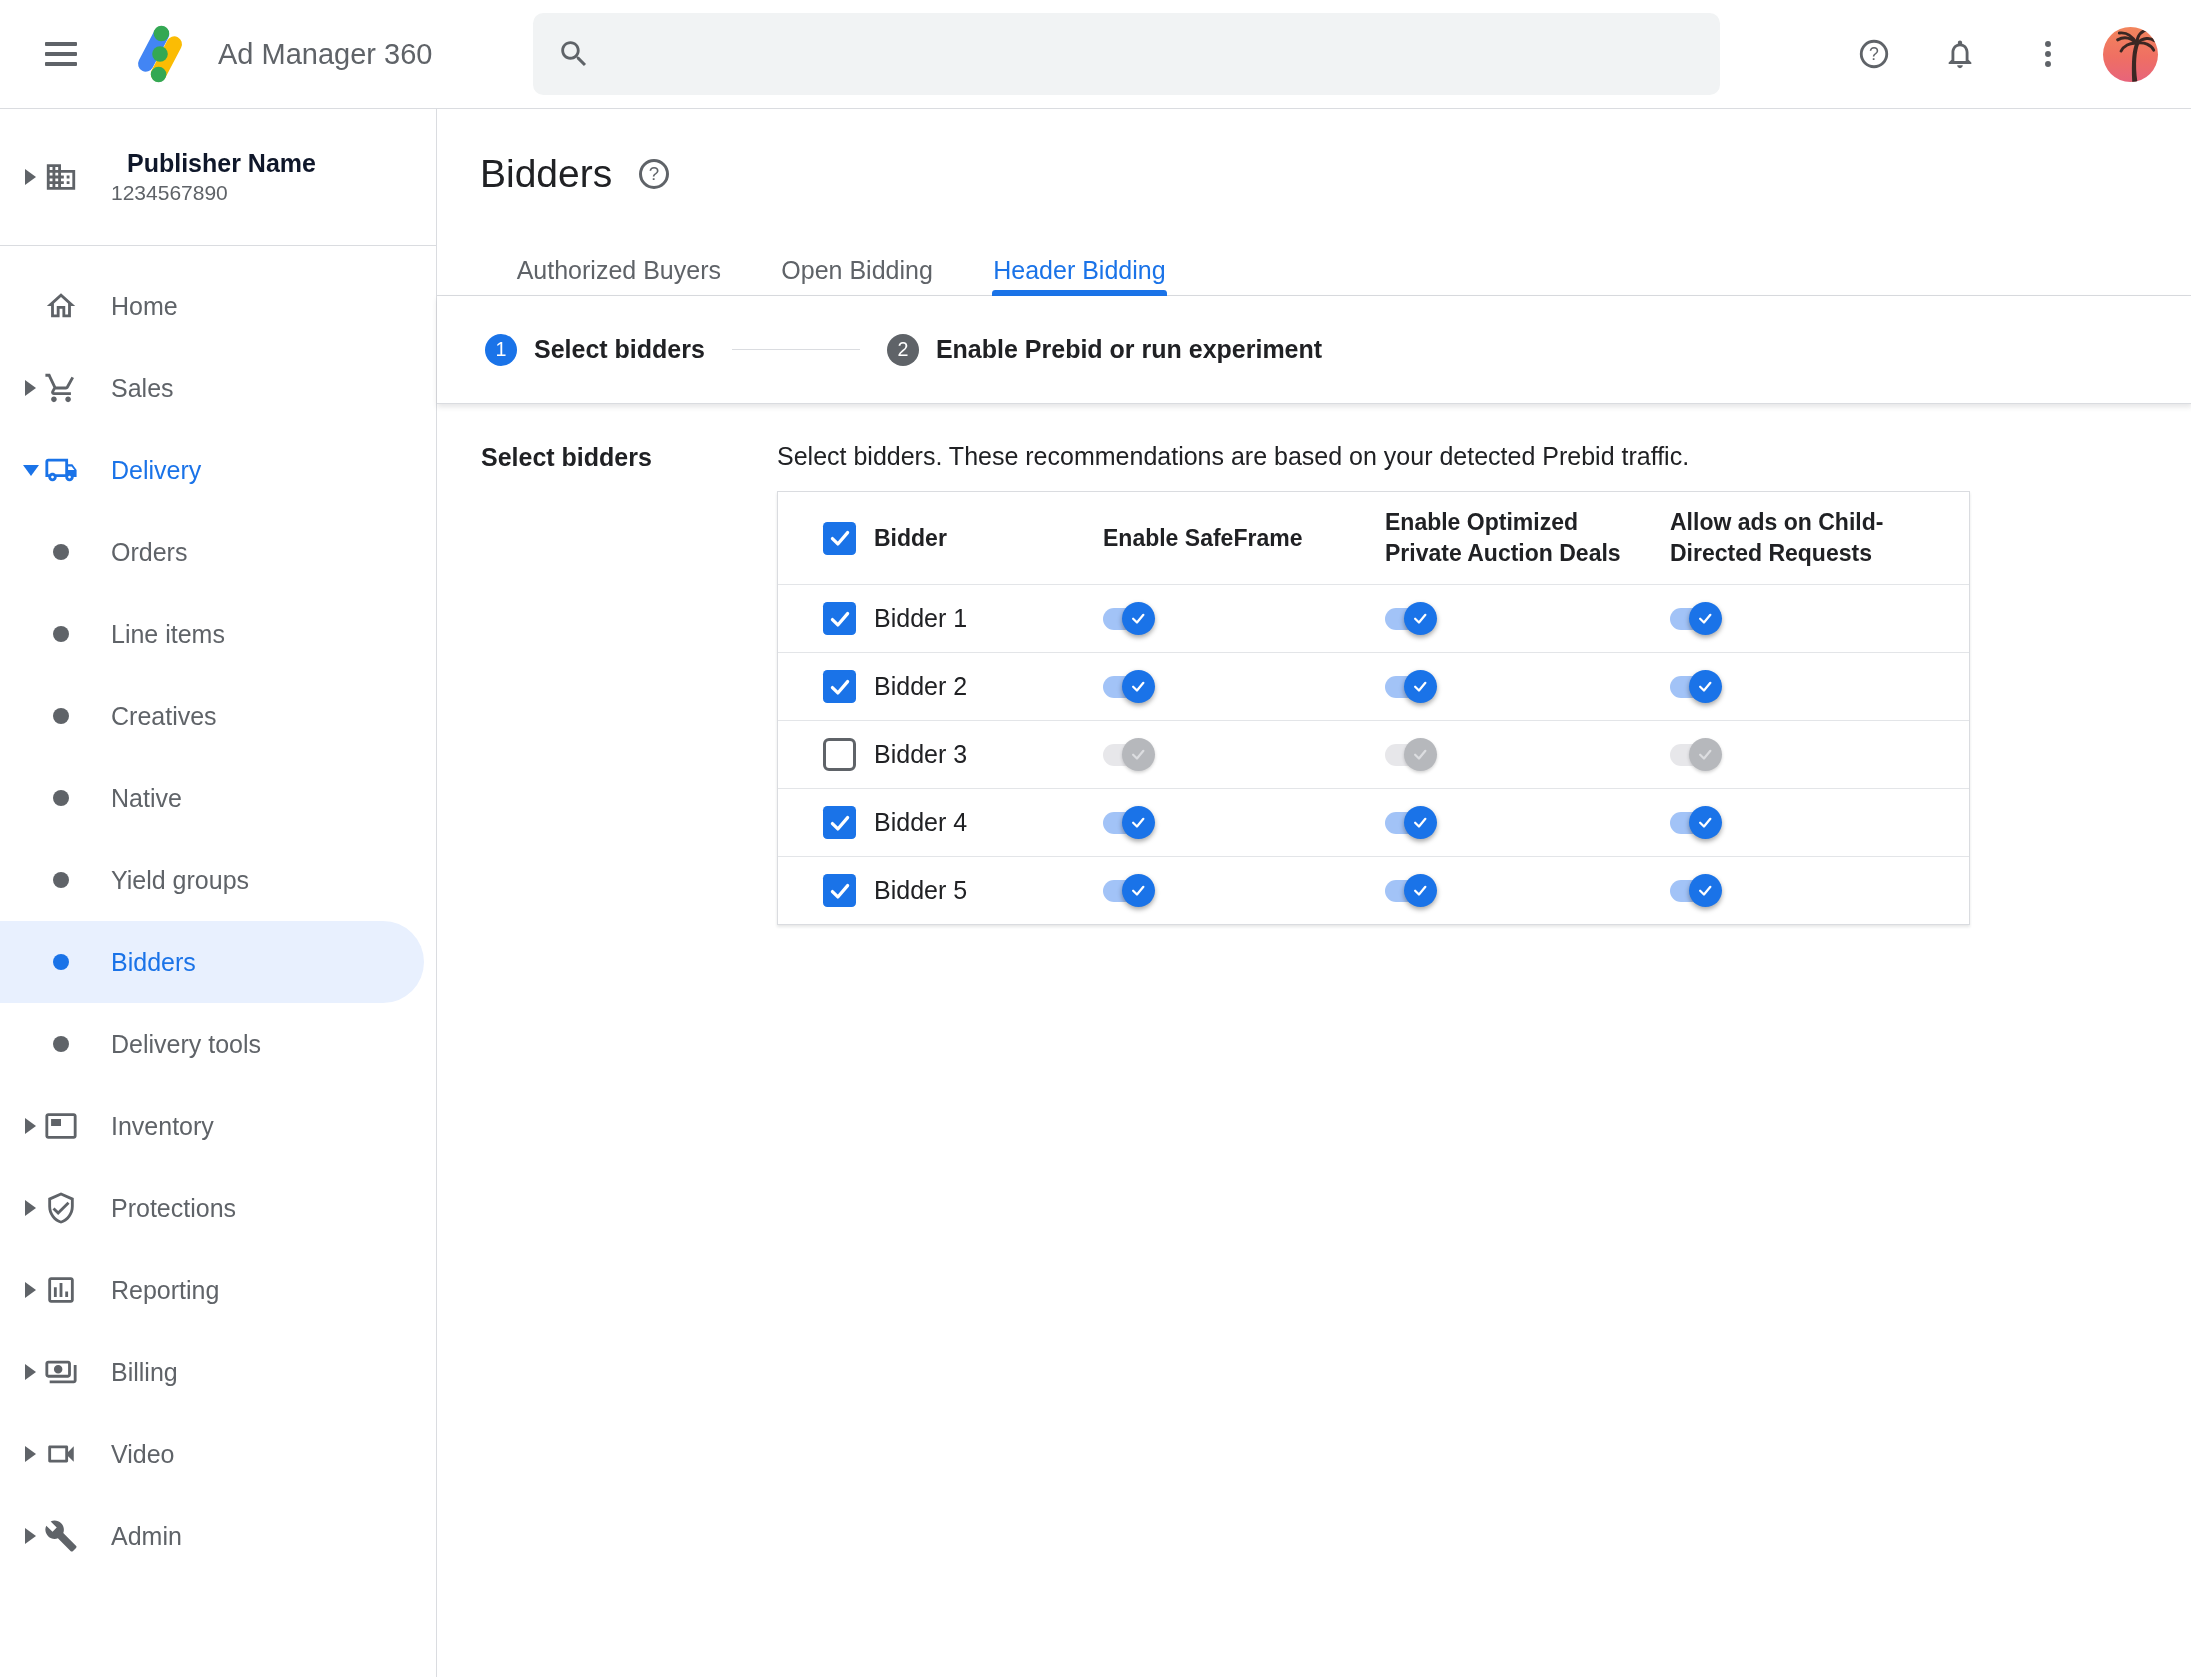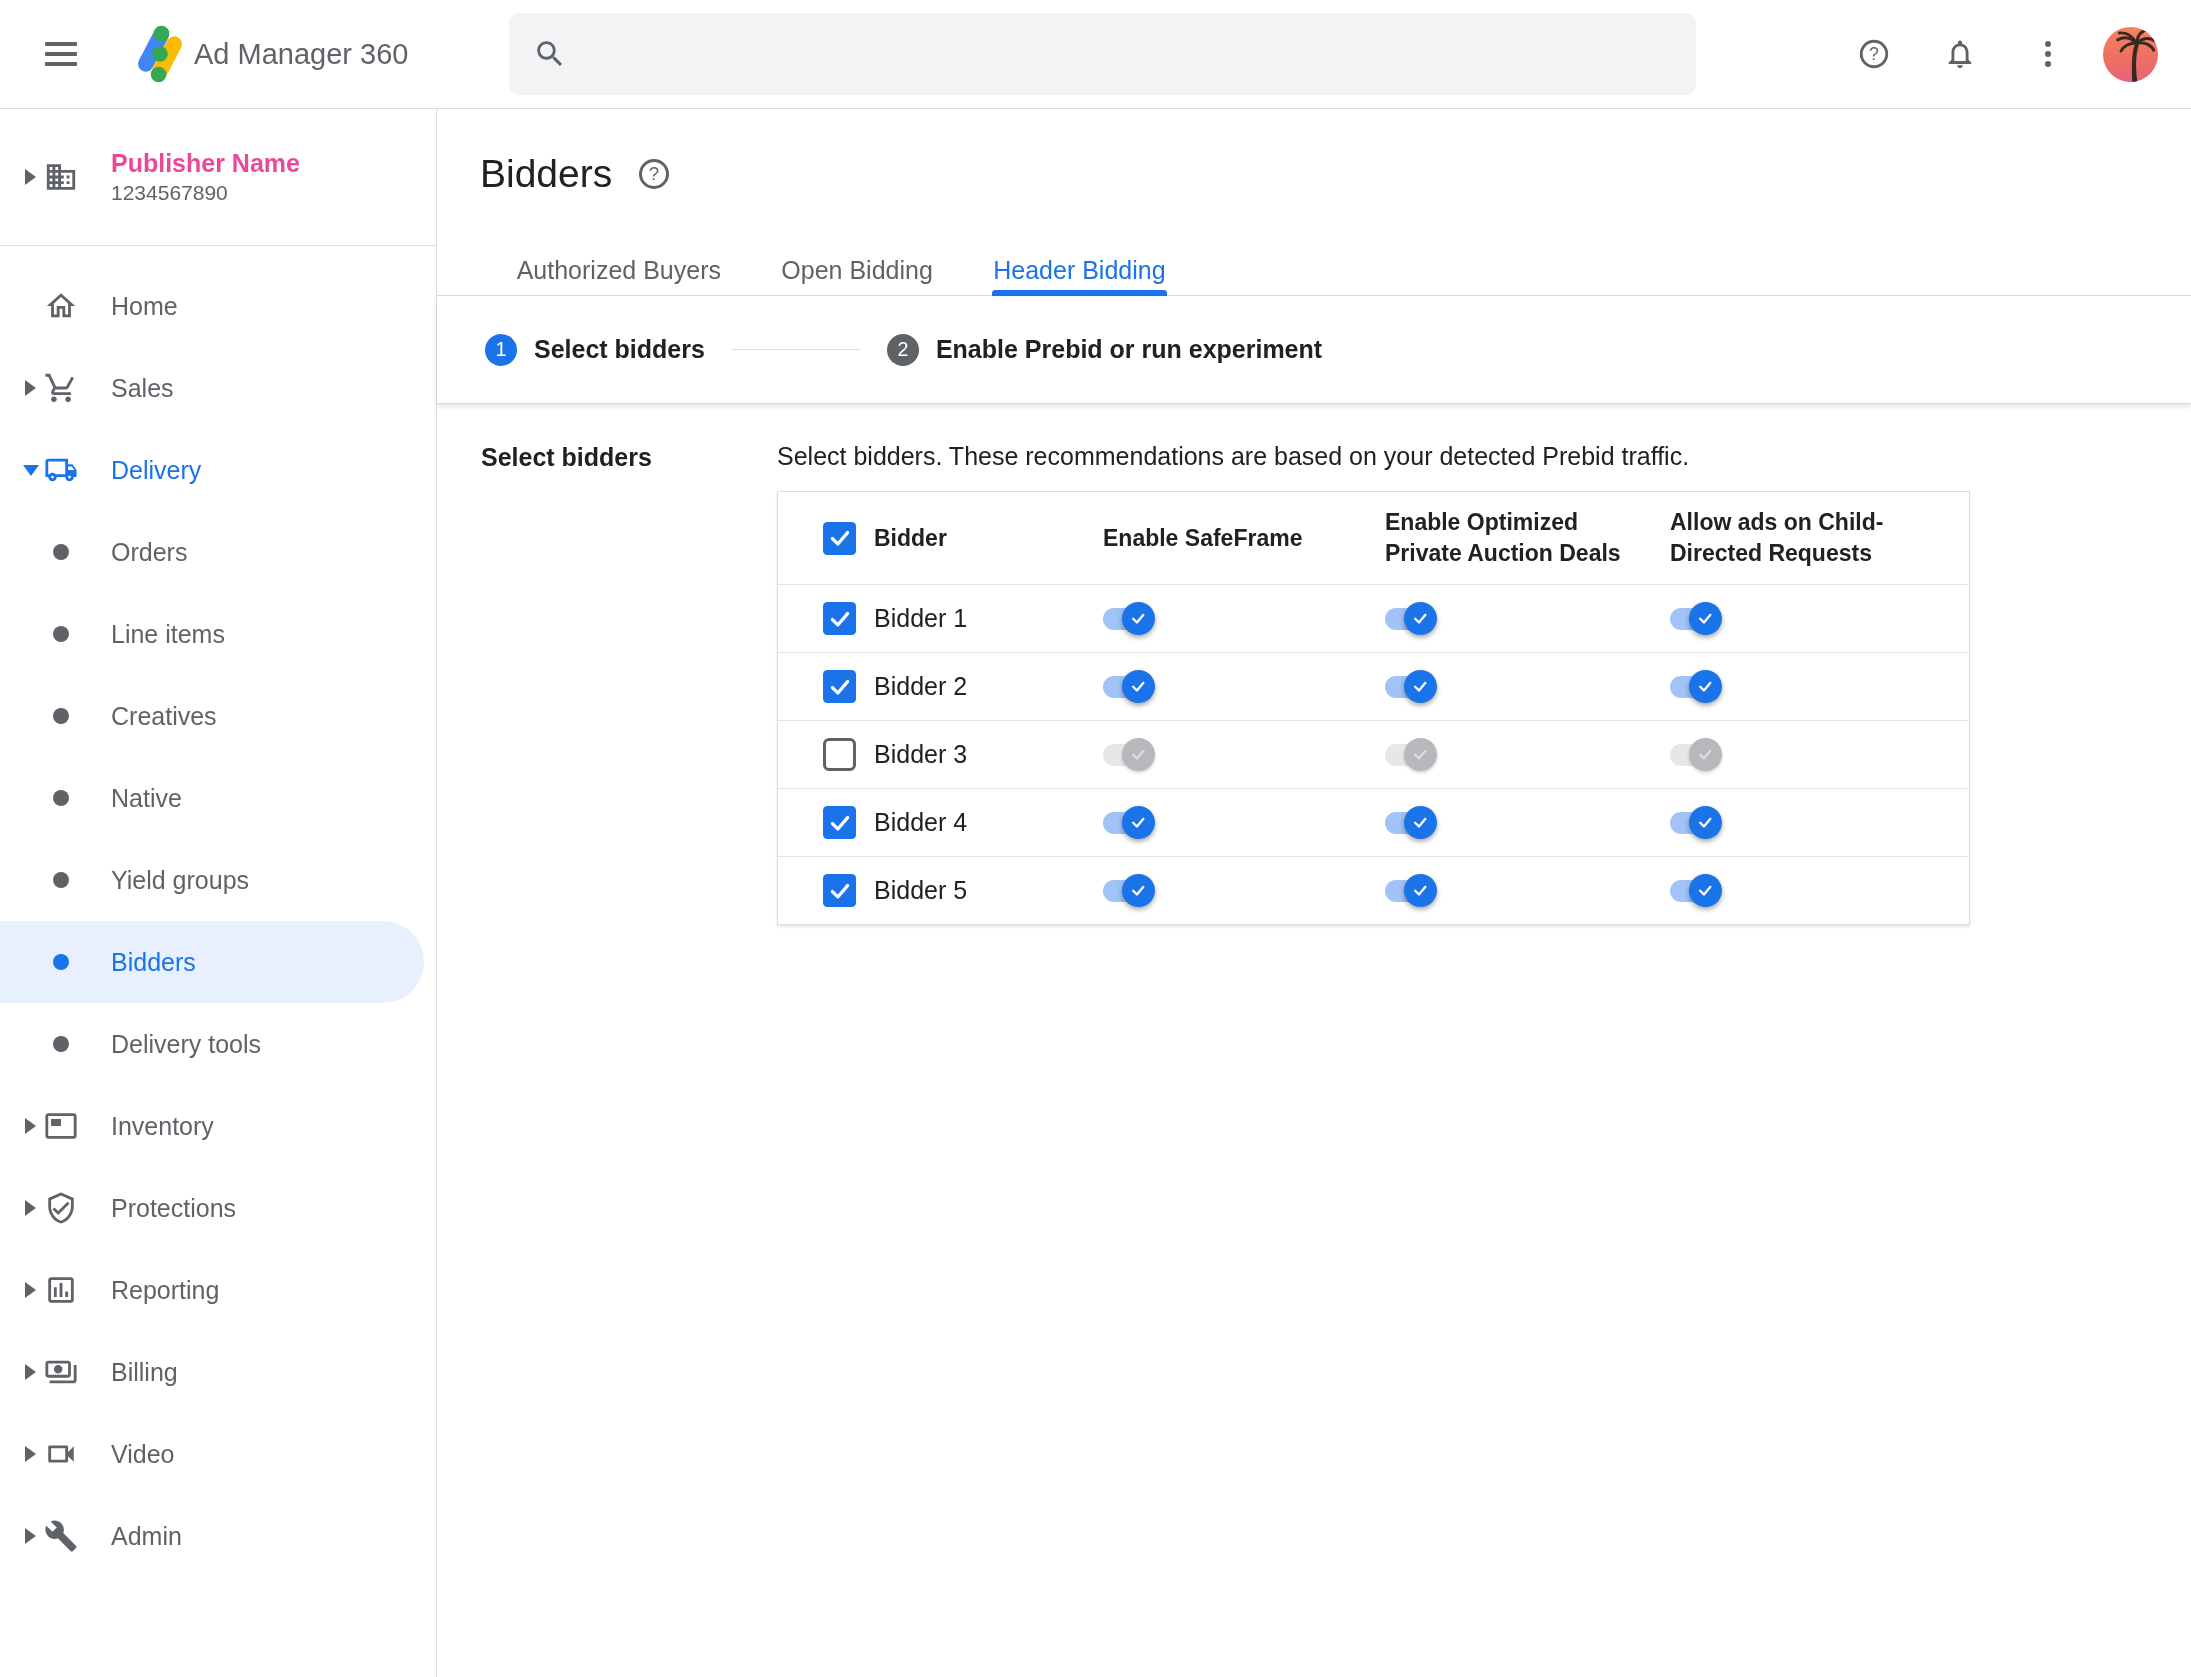--- a/index.html
+++ b/index.html
@@ -19,21 +19,21 @@
     font-family:"Liberation Sans",sans-serif;color:var(--text);}
   .app{width:2192px;height:1678px;display:flex;flex-direction:column;}
 
   
   .topbar{height:109px;flex:0 0 109px;display:flex;align-items:center;
     padding:0 34px 0 45px;border-bottom:0.9px solid var(--border);background:#fff;position:relative;z-index:5;}
   .hamburger{width:38px;height:38px;border:none;background:none;cursor:pointer;
     display:flex;flex-direction:column;justify-content:center;gap:6px;}
   .hamburger span{display:block;width:32px;height:3.9px;background:var(--gray);border-radius:0.9px;}
   .logo{width:68px;height:68px;margin-left:43px;flex:0 0 auto;}
-  .appname{font-size:29px;color:var(--gray);white-space:nowrap;text-align:center;}
+  .appname{font-size:29px;color:var(--gray);margin-left:24px;white-space:nowrap;text-align:center;}
   .searchbar{margin-left:101px;width:1187px;height:82px;background:#f1f3f4;border-radius:10.3px;
     display:flex;align-items:center;padding:0 24px;}
   .searchbar svg{width:34px;height:34px;flex:0 0 auto;}
   .searchbar input{border:none;background:transparent;outline:none;flex:1;height:100%;
     font-size:26px;color:var(--text);margin-left:17px;}
   .top-icons{margin-left:auto;display:flex;align-items:center;}
   .icon-btn{width:38px;height:38px;border:none;background:none;cursor:pointer;display:flex;
     align-items:center;justify-content:center;}
   .icon-btn svg{width:34px;height:34px;}
   .icon-btn.help{margin-right:48px;}
@@ -50,21 +50,21 @@
     padding-left:17px;cursor:pointer;}
   .caret{width:27px;flex:0 0 27px;display:flex;justify-content:center;}
   .caret-right{width:0;height:0;border-top:8.6px solid transparent;border-bottom:8.6px solid transparent;
     border-left:11px solid var(--gray);}
   .caret-down{width:0;height:0;border-left:8.6px solid transparent;border-right:8.6px solid transparent;
     border-top:11px solid var(--blue);}
   .caret-none{width:27px;flex:0 0 27px;}
   .nicon{width:34px;flex:0 0 34px;display:flex;justify-content:center;align-items:center;}
   .nicon svg{width:34px;height:34px;}
   .pub-text{margin-left:33px;line-height:1.25;}
-  .pub-name{font-size:25px;font-weight:bold;color:#ec4899;}
+  .pub-name{font-size:25px;font-weight:bold;color:#0f172a;margin-left:16px;}
   .pub-id{font-size:21px;color:var(--gray);margin-top:19px;}
 
   .nav{list-style:none;padding-top:19px;}
   .nav-item{height:82px;display:flex;align-items:center;padding-left:17px;position:relative;cursor:pointer;}
   .nav-item .label{margin-left:33px;font-size:25px;color:var(--gray);white-space:nowrap;position:relative;z-index:1;}
   .nav-item .nicon,.nav-item .caret,.nav-item .bullet{position:relative;z-index:1;}
   .bullet{width:34px;flex:0 0 34px;display:flex;justify-content:center;}
   .bullet i{width:16.3px;height:16.3px;border-radius:50%;background:var(--gray);display:block;}
   .nav-item.blue .label{color:var(--blue);font-weight:500;}
   .nav-item.blue svg path, .nav-item.blue svg rect{fill:var(--blue);}

